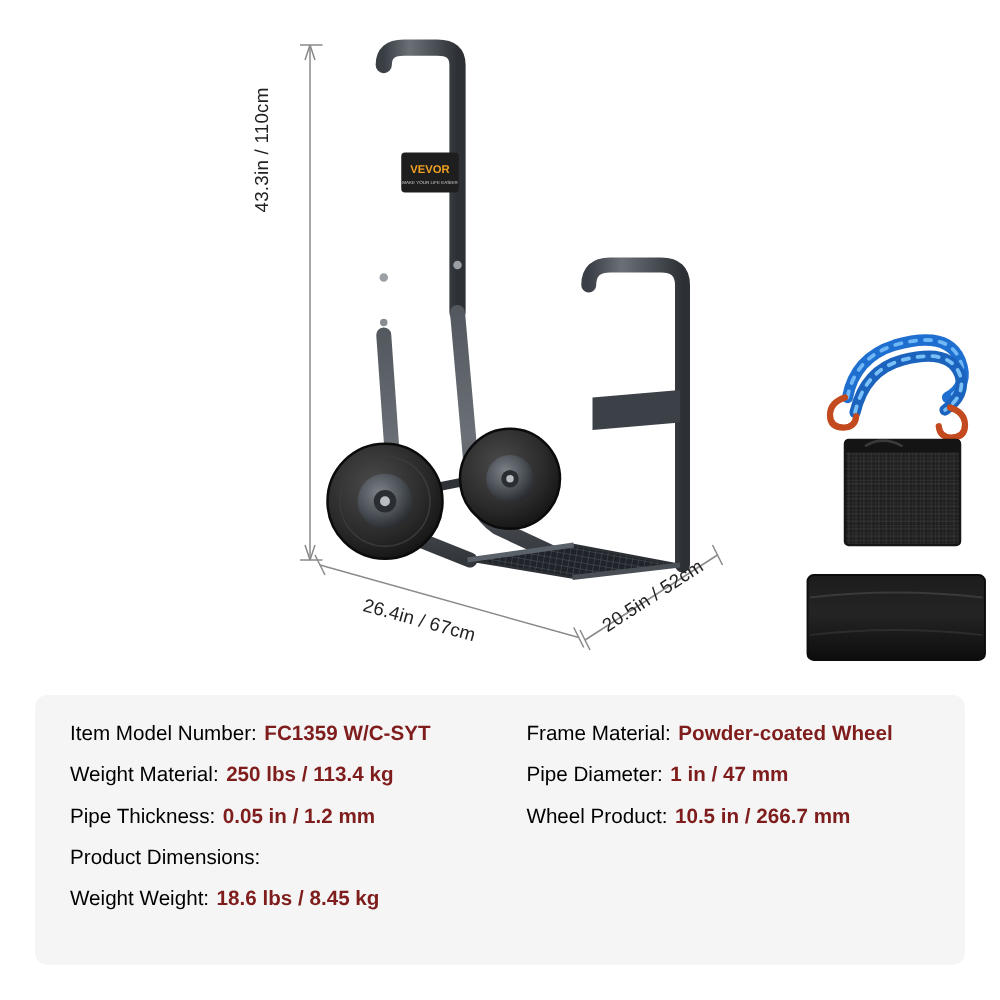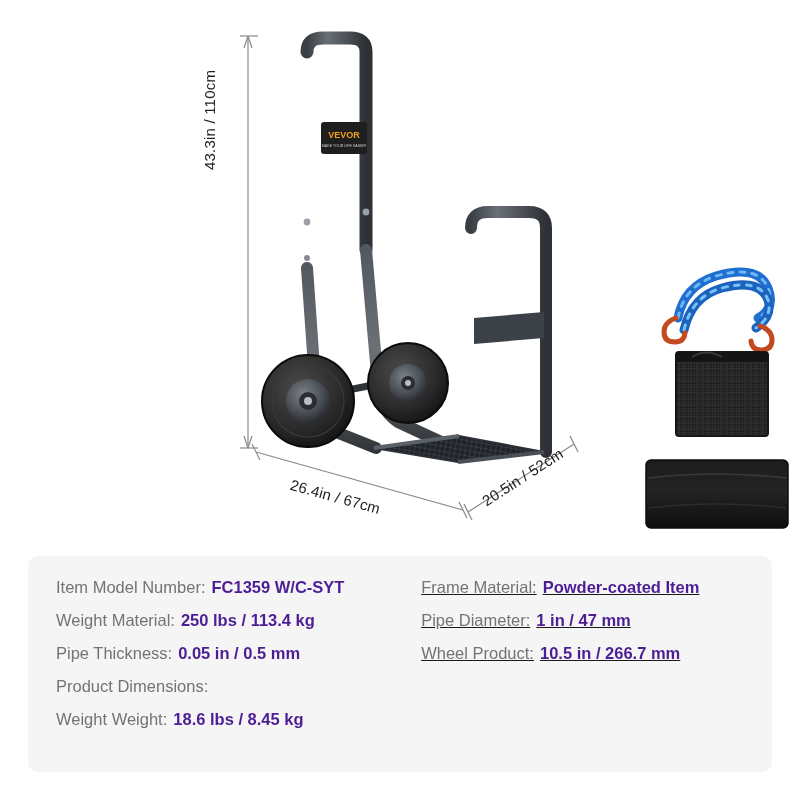--- a/index.html
+++ b/index.html
@@ -69,32 +69,32 @@
     display: flex;
     align-items: baseline;
     margin-bottom: 14px;
   }
   .spec-cell {
     display: flex;
     align-items: baseline;
     box-sizing: border-box;
   }
   .spec-cell.left { width: 380px; }
-  .spec-cell.right { width: 336px; text-decoration: underline; }
+  .spec-cell.right { width: 336px; }
   .spec-cell.full { width: 716px; align-items: flex-end; }
   .spec-key {
     font-size: 16.5px;
-    color: #737373;
+    color: #000000;
     margin-right: 6px;
     white-space: nowrap;
   }
   .spec-val {
     font-size: 16.5px;
     font-weight: bold;
-    color: #4c1d95;
+    color: #7f1d1d;
     white-space: nowrap;
   }
 </style>
 </head>
 <body>
 
 <div id="product-area">
 
   <svg width="800" height="548" viewBox="0 0 800 548">
     <defs>
@@ -231,39 +231,39 @@
 
 <div id="spec-panel">
 
   <div class="spec-row">
     <div class="spec-cell left">
       <span class="spec-key">Item Model Number:</span>
       <span class="spec-val">FC1359 W/C-SYT</span>
     </div>
     <div class="spec-cell right">
       <span class="spec-key">Frame Material:</span>
-      <span class="spec-val">Powder-coated Item</span>
+      <span class="spec-val">Powder-coated Wheel</span>
     </div>
   </div>
 
   <div class="spec-row">
     <div class="spec-cell left">
       <span class="spec-key">Weight Material:</span>
       <span class="spec-val">250 lbs / 113.4 kg</span>
     </div>
     <div class="spec-cell right">
       <span class="spec-key">Pipe Diameter:</span>
       <span class="spec-val">1 in / 47 mm</span>
     </div>
   </div>
 
   <div class="spec-row">
     <div class="spec-cell left">
       <span class="spec-key">Pipe Thickness:</span>
-      <span class="spec-val">0.05 in / 0.5 mm</span>
+      <span class="spec-val">0.05 in / 1.2 mm</span>
     </div>
     <div class="spec-cell right">
       <span class="spec-key">Wheel Product:</span>
       <span class="spec-val">10.5 in / 266.7 mm</span>
     </div>
   </div>
 
   <div class="spec-row">
     <div class="spec-cell full">
       <span class="spec-key">Product Dimensions:</span>

